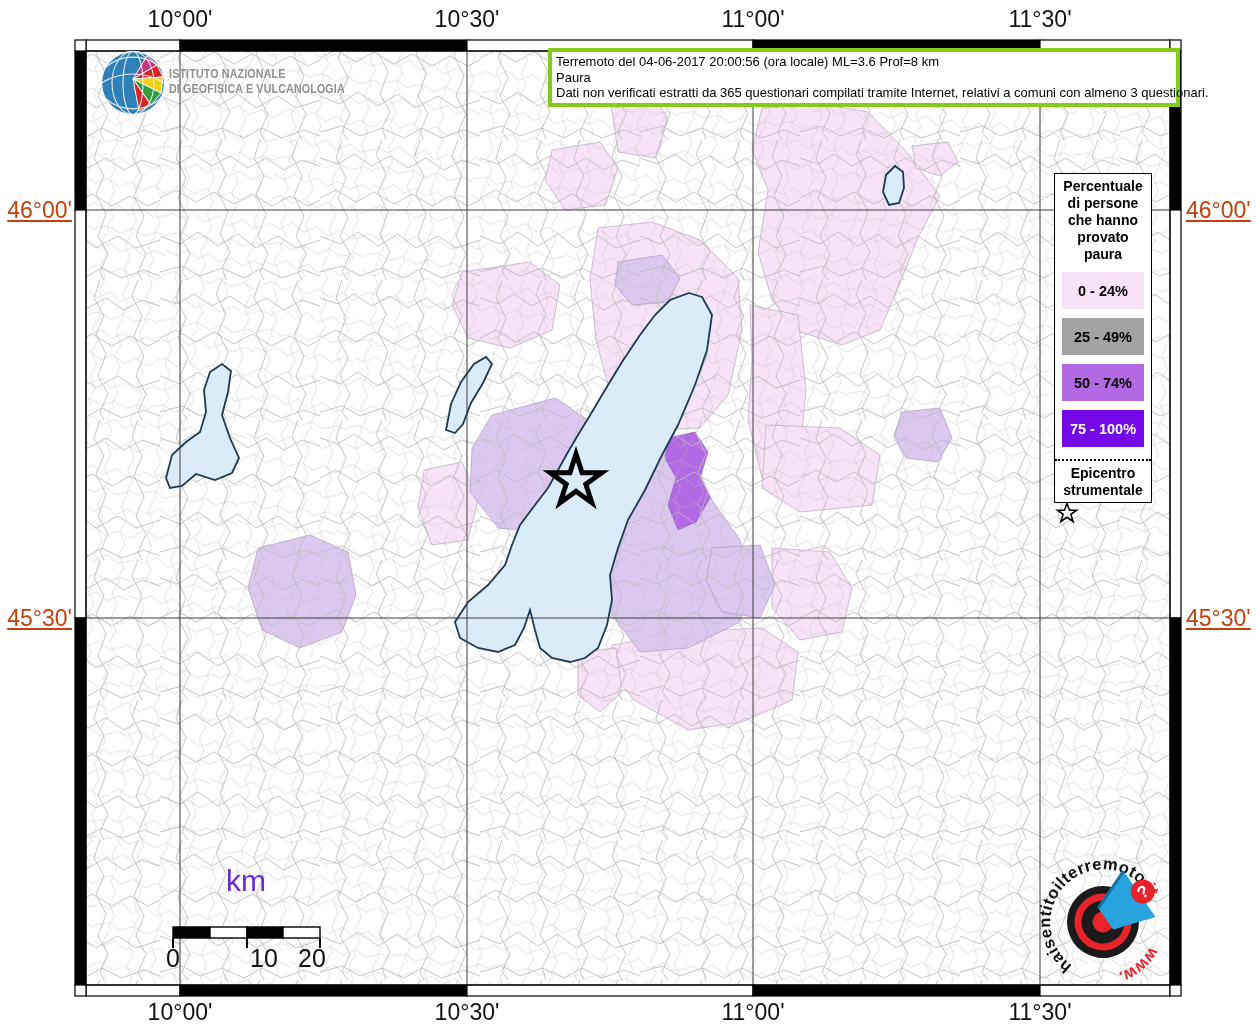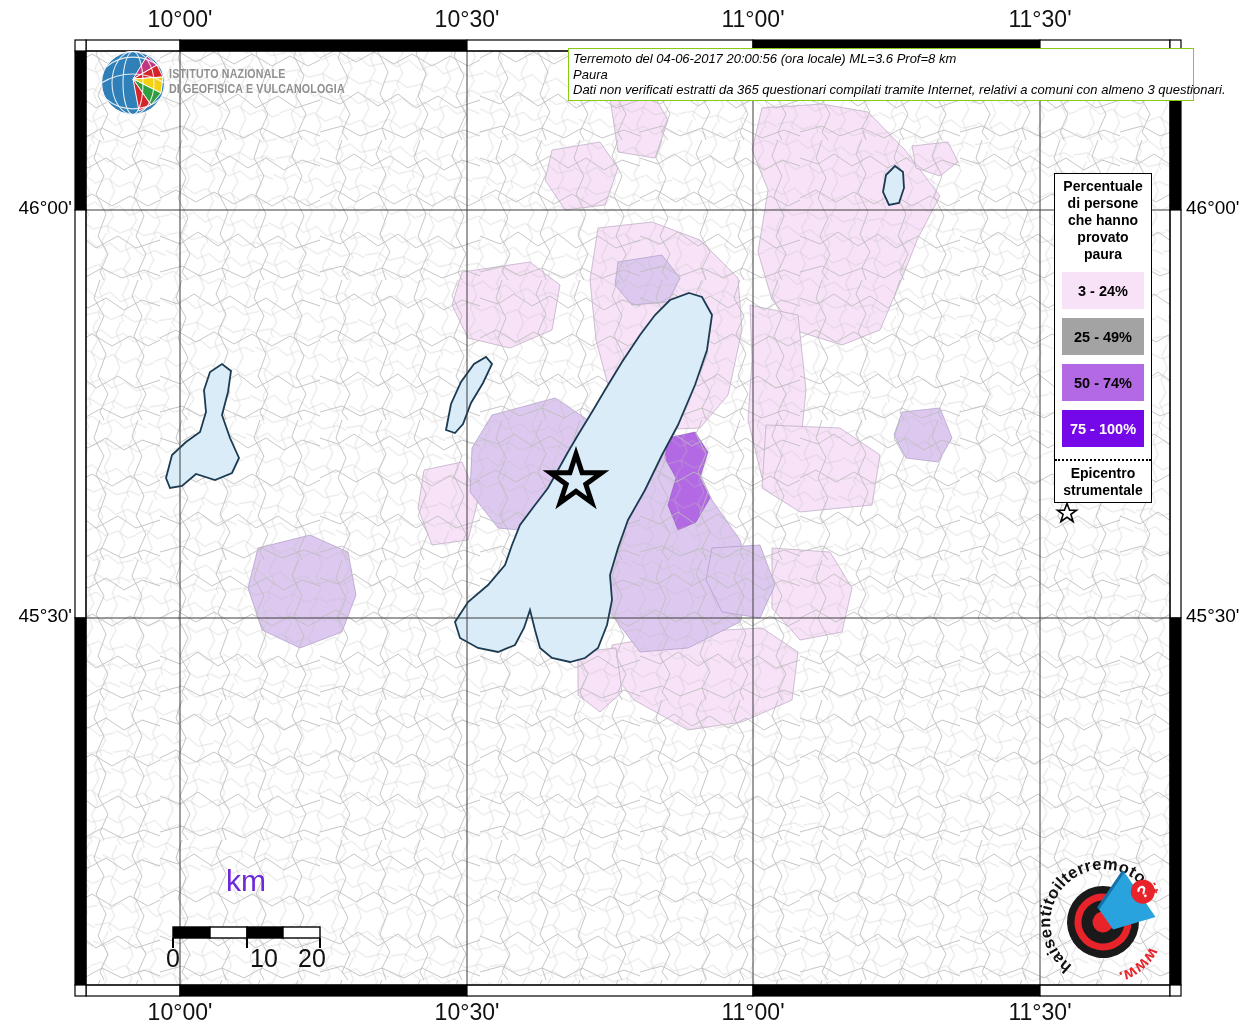--- a/index.html
+++ b/index.html
@@ -2,25 +2,25 @@
 <html><head>
 <meta charset="utf-8">
 <style>
   html,body{margin:0;padding:0;background:#fff;}
   #page{position:relative;width:1256px;height:1024px;background:#fff;
         font-family:"Liberation Sans",sans-serif;color:#000;overflow:hidden;}
   svg{display:block;}
   #mapsvg{position:absolute;left:0;top:0;}
   .lonlab{position:absolute;width:140px;margin-left:-70px;text-align:center;
           font-size:23px;color:#111;letter-spacing:0;}
-  .latlab{position:absolute;font-size:19px;color:#000000;}
+  .latlab{position:absolute;font-size:23px;color:#c2410c;text-decoration:underline;}
   .latlab.left{width:72px;left:0;text-align:right;}
   .latlab.right{left:1186px;text-align:left;}
-  #infobox{position:absolute;left:568px;top:48px;width:616px;background:#fff;
-           border:1px solid #84cc16;font-size:13px;line-height:15.5px;padding:2px 4px;white-space:nowrap;font-style:italic;}
+  #infobox{position:absolute;left:548px;top:48px;width:616px;background:#fff;
+           border:4px solid #84cc16;font-size:13px;line-height:15.5px;padding:2px 4px;white-space:nowrap;}
   #ingv-text{position:absolute;left:169px;top:66px;font-size:13px;line-height:15px;
              font-weight:bold;color:#8f8f8f;transform:scaleX(.82);transform-origin:left top;
              letter-spacing:.2px;}
   #legend{position:absolute;left:1054px;top:173px;width:98px;height:330px;background:#fff;
           border:1.5px solid #000;box-sizing:border-box;text-align:center;}
   #legend .ltitle{font-weight:bold;font-size:14px;line-height:17px;margin-top:4px;}
   .swatch{width:82px;height:37px;margin:9px auto 0 auto;display:flex;align-items:center;
           justify-content:center;font-weight:bold;font-size:14.5px;}
   #legend .divider{border-top:2px dotted #000;margin:12px 0 4px 0;}
   #legend .epi{font-weight:bold;font-size:14px;line-height:17px;}
@@ -216,21 +216,21 @@
 
   <div id="legend">
     <div class="ltitle">
       <div>Percentuale</div>
       <div>di persone</div>
       <div>che hanno</div>
       <div>provato</div>
       <div>paura</div>
     </div>
     <div class="swatch" style="background: rgb(248, 226, 248);">
-      <span>3 - 24%</span>
+      <span>0 - 24%</span>
     </div>
     <div class="swatch" style="background: #a3a3a3;">
       <span>25 - 49%</span>
     </div>
     <div class="swatch" style="background: rgb(180, 105, 228);">
       <span>50 - 74%</span>
     </div>
     <div class="swatch" style="background: rgb(117, 8, 232);">
       <span style="color: rgb(255, 255, 255);">75 - 100%</span>
     </div>

